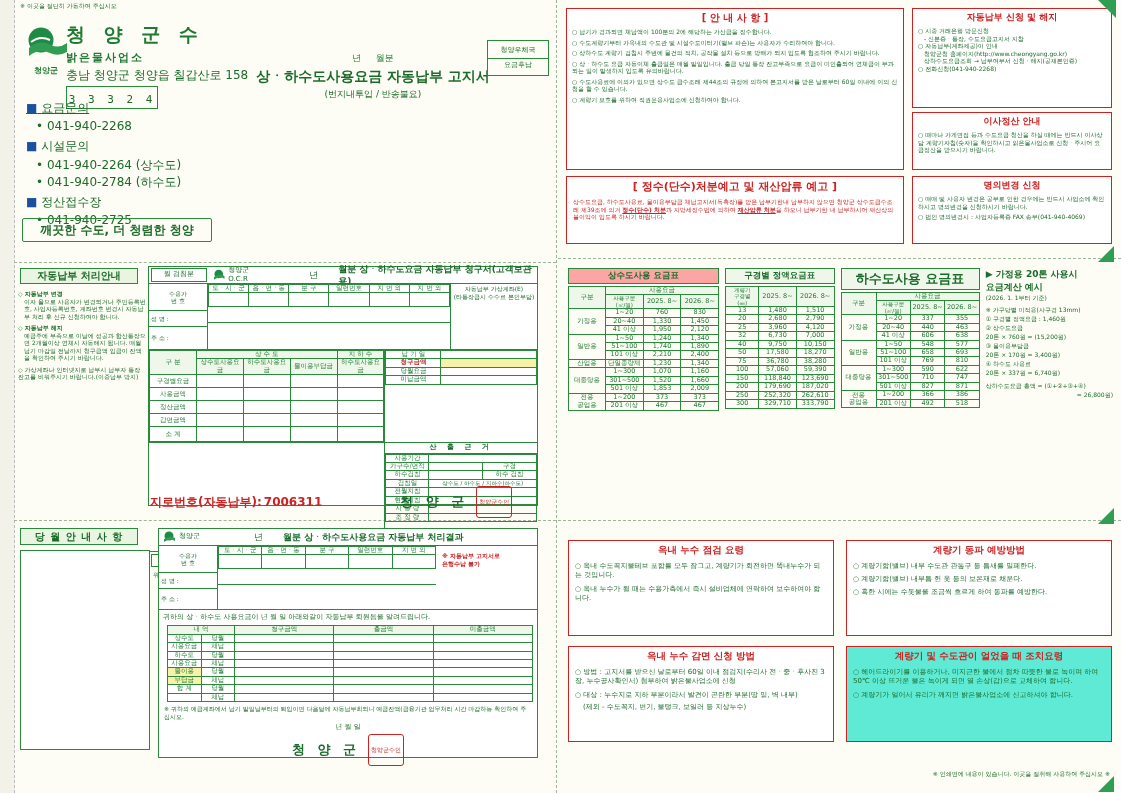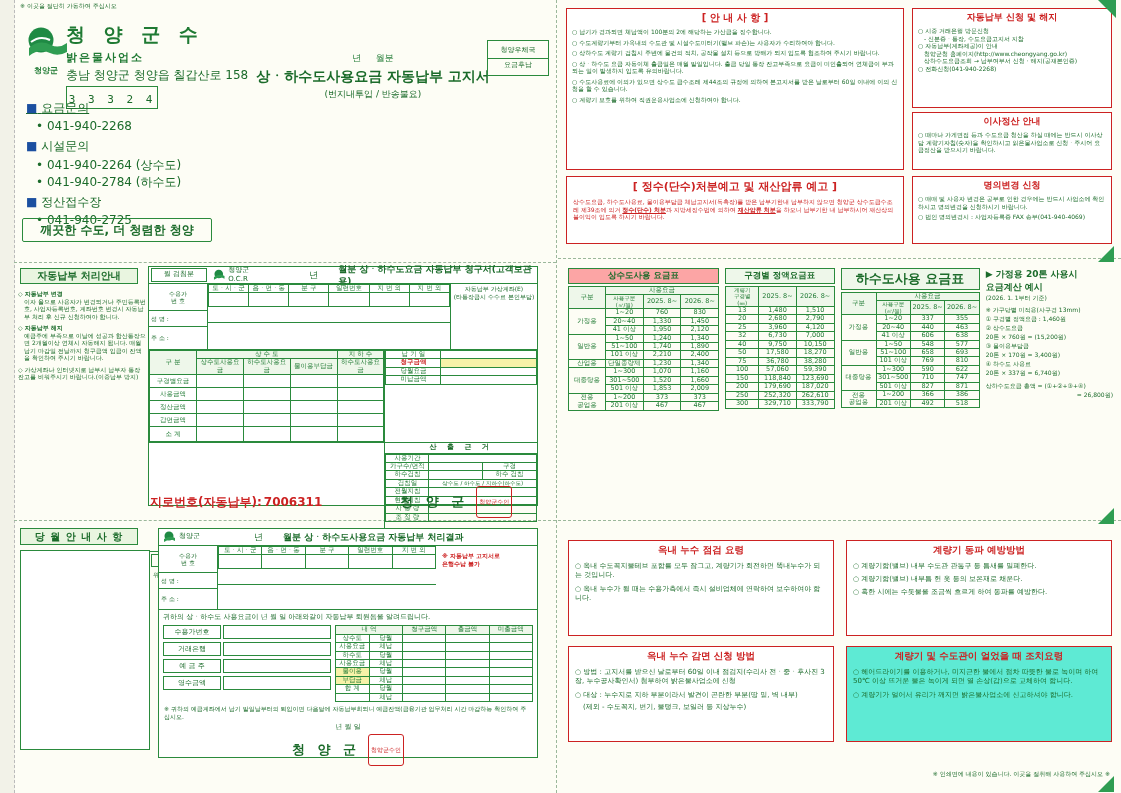--- a/index.html
+++ b/index.html
@@ -340,38 +340,20 @@
         <div style="height:15px;border-bottom:1px solid #2a8a3c;"></div>
         <div style="height:20px;"></div>
       </div>
       <div class="tiny redtxt" style="flex:1;padding:6px 2px 0 6px;white-space:pre-line;font-weight:bold;">※ 자동납부 고지서로
     은행수납 불가</div>
     </div>
 
     <div class="xs" style="border-top:1px solid #2a8a3c;padding:3px 4px;">귀하의 상ㆍ하수도 사용요금이     년     월     일 아래와같이 자동납부 퇴원음을 알려드립니다.</div>
 
     <div style="display:flex;padding:0 4px;">
-      <div style="width:168px;">
-        <div style="display:flex;align-items:center;margin-bottom:3px;">
-          <div class="box xs" style="width:58px;height:14px;display:flex;align-items:center;justify-content:center;">수용가번호</div>
-          <div class="box" style="flex:1;height:14px;margin-left:2px;"></div>
-        </div>
-        <div style="display:flex;align-items:center;margin-bottom:3px;">
-          <div class="box xs" style="width:58px;height:14px;display:flex;align-items:center;justify-content:center;">거래은행</div>
-          <div class="box" style="flex:1;height:14px;margin-left:2px;"></div>
-        </div>
-        <div style="display:flex;align-items:center;margin-bottom:3px;">
-          <div class="box xs" style="width:58px;height:14px;display:flex;align-items:center;justify-content:center;">예 금 주</div>
-          <div class="box" style="flex:1;height:14px;margin-left:2px;"></div>
-        </div>
-        <div style="display:flex;align-items:center;margin-bottom:3px;">
-          <div class="box xs" style="width:58px;height:14px;display:flex;align-items:center;justify-content:center;">영수금액</div>
-          <div class="box" style="flex:1;height:14px;margin-left:2px;"></div>
-        </div>
-      </div>
       <div style="flex:1;margin-left:4px;">
         <table style="width:100%;table-layout:fixed;">
           <tbody>
               <tr class="hdr">
             <td colspan="2" style="width:64px;">내 역</td>
             <td>청구금액</td>
             <td>출금액</td>
             <td>미출금액</td>
           </tr>
           <tr>

